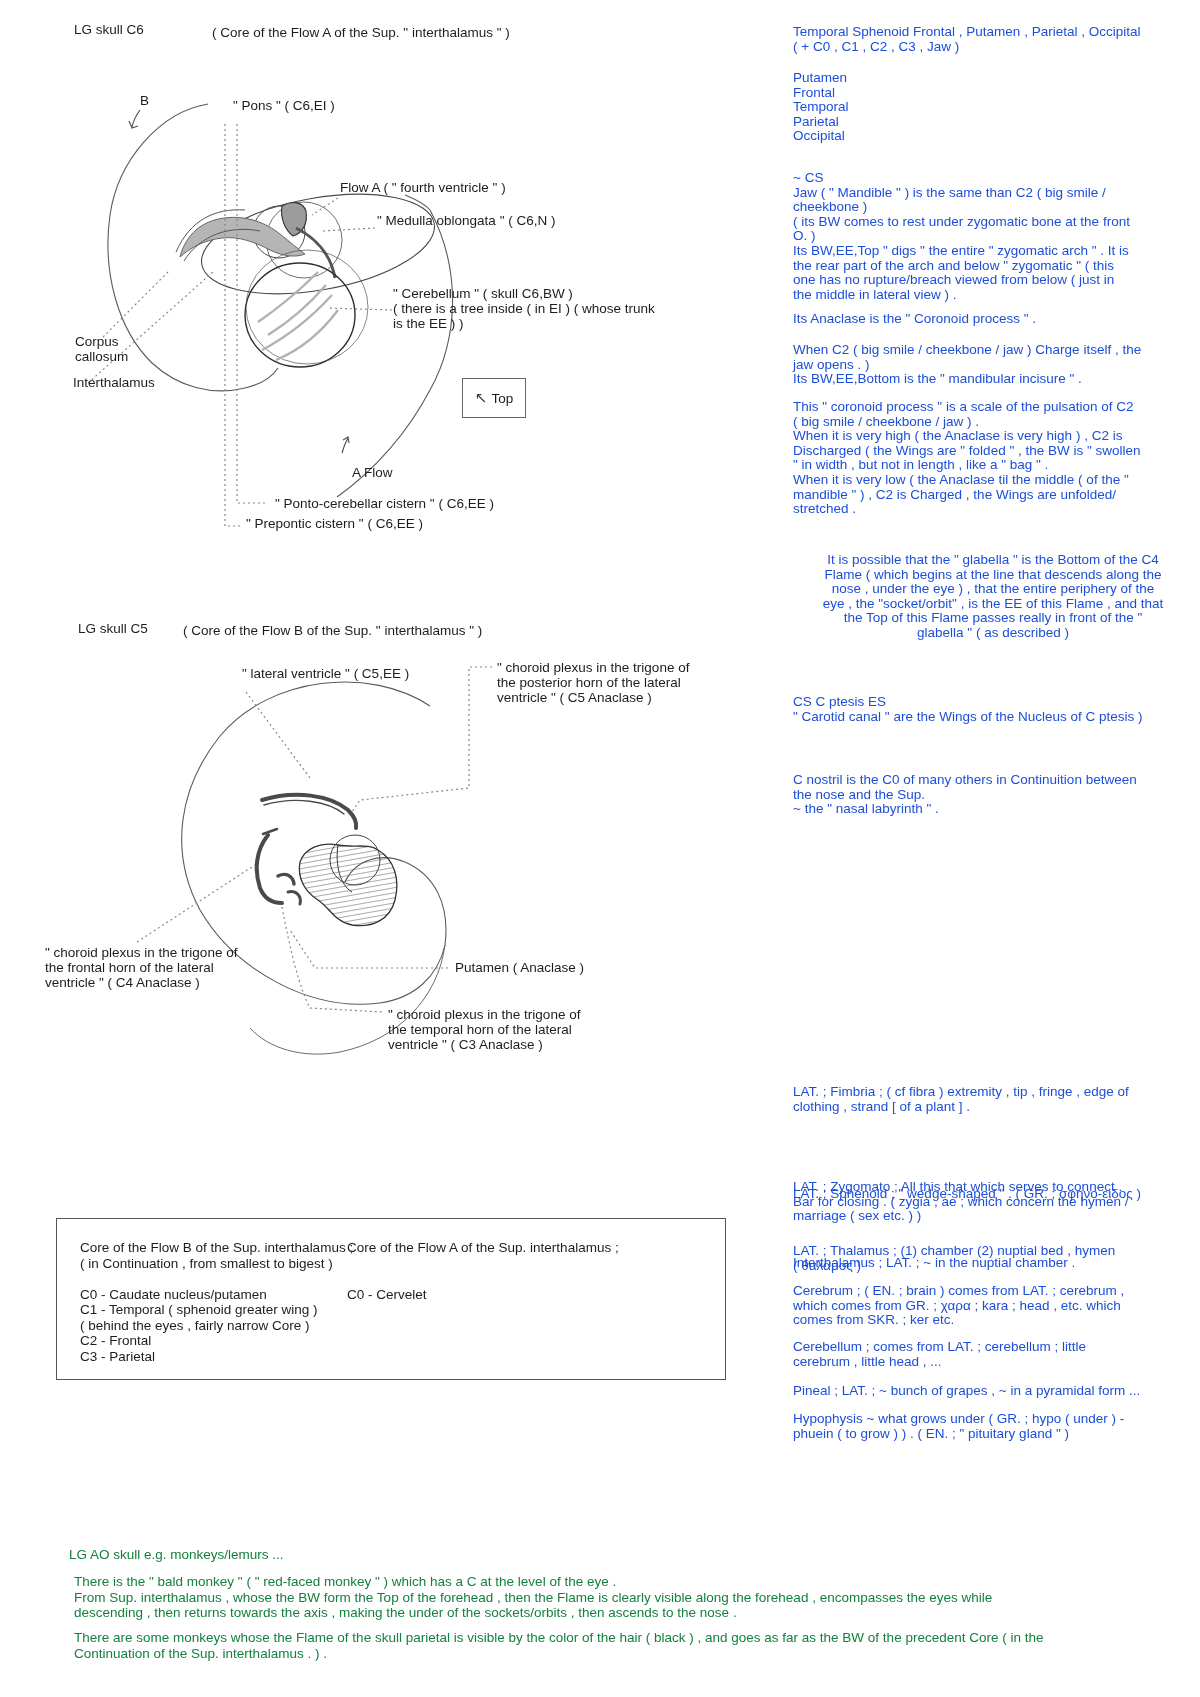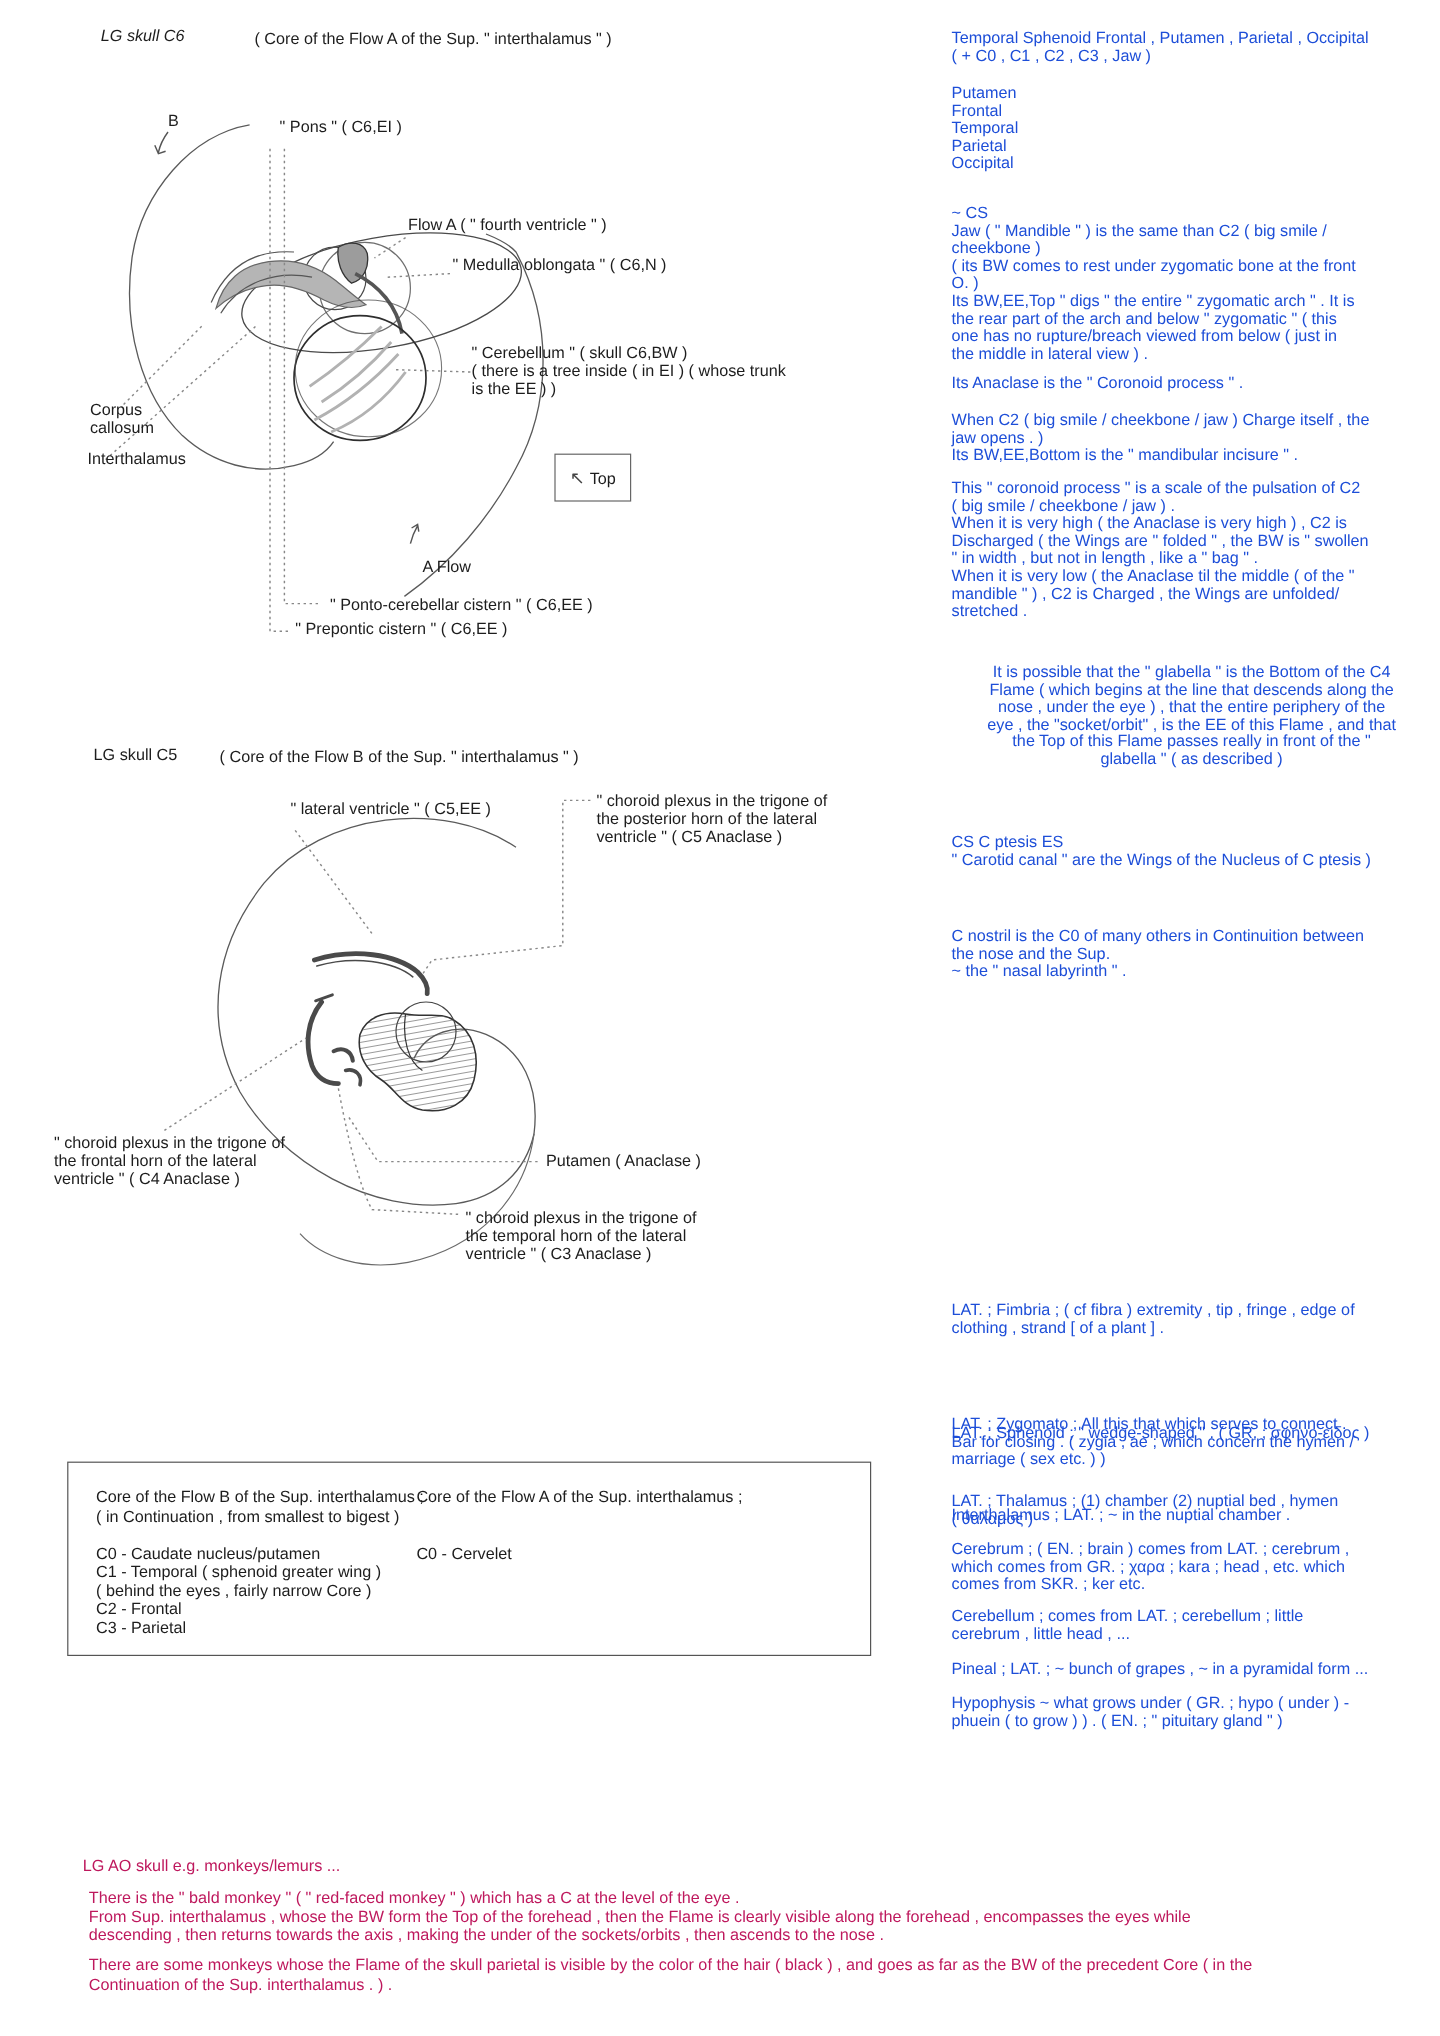--- a/index.html
+++ b/index.html
@@ -4,37 +4,37 @@
 <style>
   html,body{margin:0;padding:0;background:#fff;}
   #page{
     position:relative;width:1200px;height:1697px;background:#ffffff;
     font-family:"Liberation Sans","DejaVu Sans",sans-serif;color:#1d1d1d;overflow:hidden;
   }
   .lbl{position:absolute;font-size:13.5px;line-height:14.8px;white-space:pre-line;color:#1d1d1d;}
   .rc{position:absolute;left:793px;width:400px;font-size:13.5px;line-height:14.6px;white-space:pre-line;color:#1d4ed8;}
   .hdr{position:absolute;font-size:13.5px;color:#1d1d1d;white-space:pre;}
   .boxtext{position:absolute;font-size:13.5px;line-height:15.5px;white-space:pre-line;color:#1d1d1d;}
-  .bottomtext{position:absolute;font-size:13.5px;line-height:15.5px;white-space:pre-line;color:#be185d;}
+  .bottomtext{position:absolute;font-size:13.5px;line-height:15.5px;white-space:pre-line;color:#15803d;}
   #top-box{
     position:absolute;left:462px;top:378px;width:64px;height:40px;
     border:1.4px solid #666;display:flex;align-items:center;justify-content:center;gap:4px;
     font-size:13.5px;color:#1d1d1d;box-sizing:border-box;
   }
   #top-box .arrow{font-size:15px;color:#444;}
   #core-box{position:absolute;left:56px;top:1218px;width:670px;height:162px;border:1.3px solid #555;box-sizing:border-box;}
   svg{position:absolute;}
   svg *{vector-effect:none;}
 </style>
 </head>
 <body>
 
 <div id="page">
 
-  <div class="hdr" style="left:84px;top:22px;font-style:italic;">LG skull C6</div>
+  <div class="hdr" style="left:74px;top:22px;">LG skull C6</div>
   <div class="hdr" style="left:212px;top:25px;">( Core of the Flow A of the Sup. " interthalamus " )</div>
 
   <svg style="left:60px;top:85px;" width="660" height="460" viewBox="0 0 660 460">
 
     <path d="M 148 19 C 100 27, 58 75, 50 130 C 42 187, 58 245, 92 278 C 118 302, 152 311, 185 303 C 202 299, 212 292, 218 283" fill="none" stroke="#5a5a5a" stroke-width="1.1"></path>
 
     <path d="M 80 25 Q 74 33 72 42 M 69 36 L 72 43 L 78 41" fill="none" stroke="#555" stroke-width="1.2"></path>
 
     <ellipse cx="258" cy="159" rx="118" ry="46" transform="rotate(-10 258 159)" fill="none" stroke="#4a4a4a" stroke-width="1.1"></ellipse>
     <circle cx="219" cy="147" r="26" fill="none" stroke="#4a4a4a" stroke-width="1"></circle>

